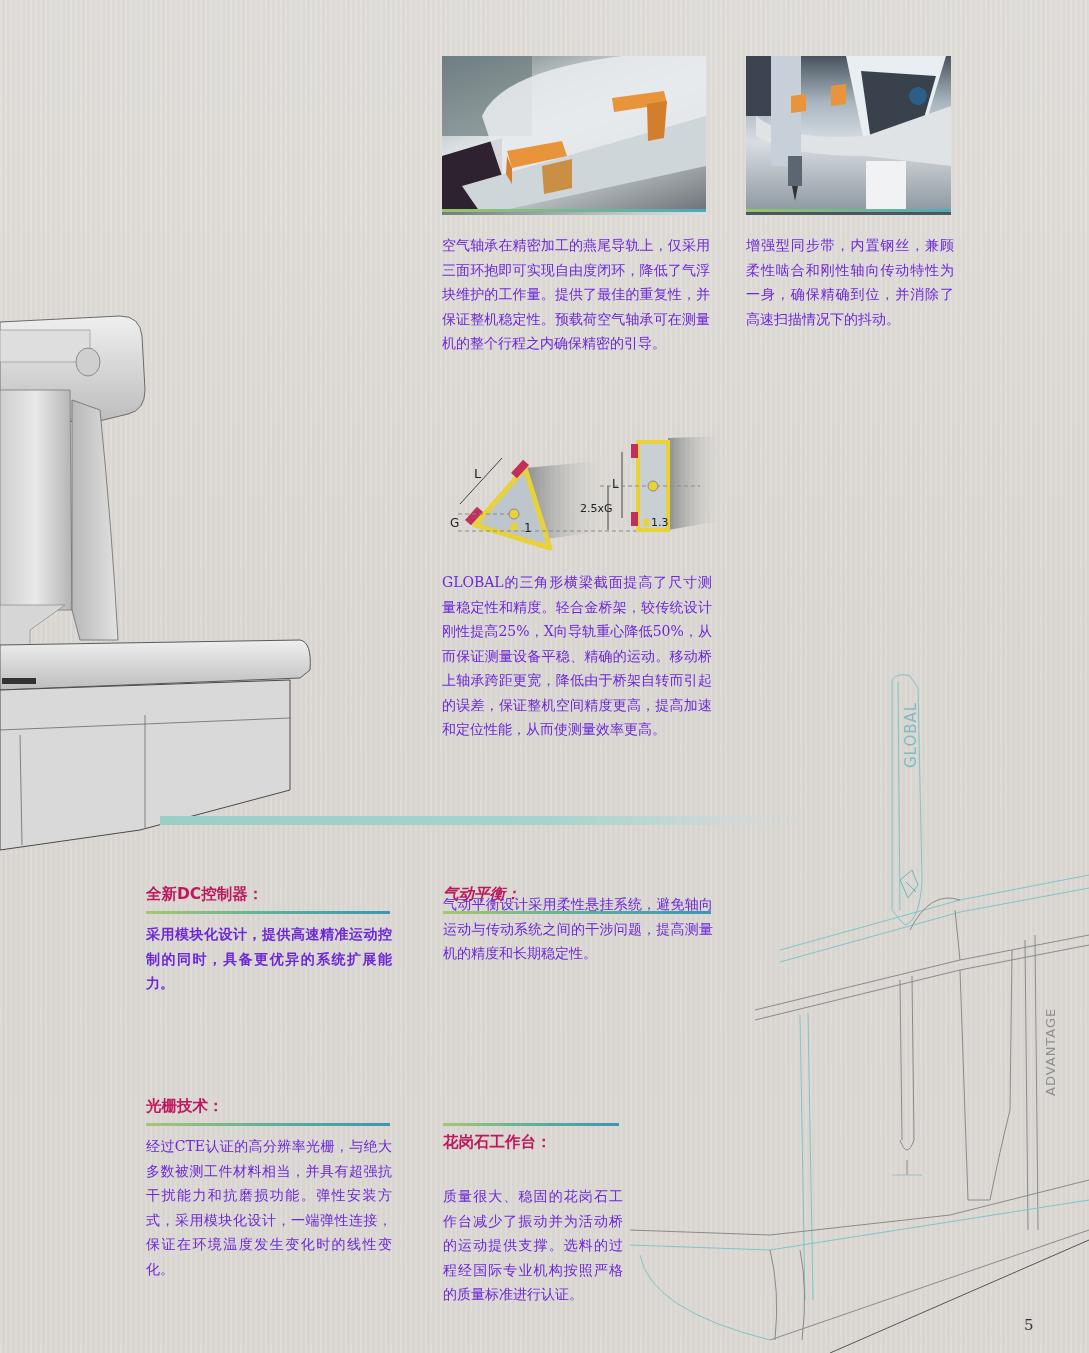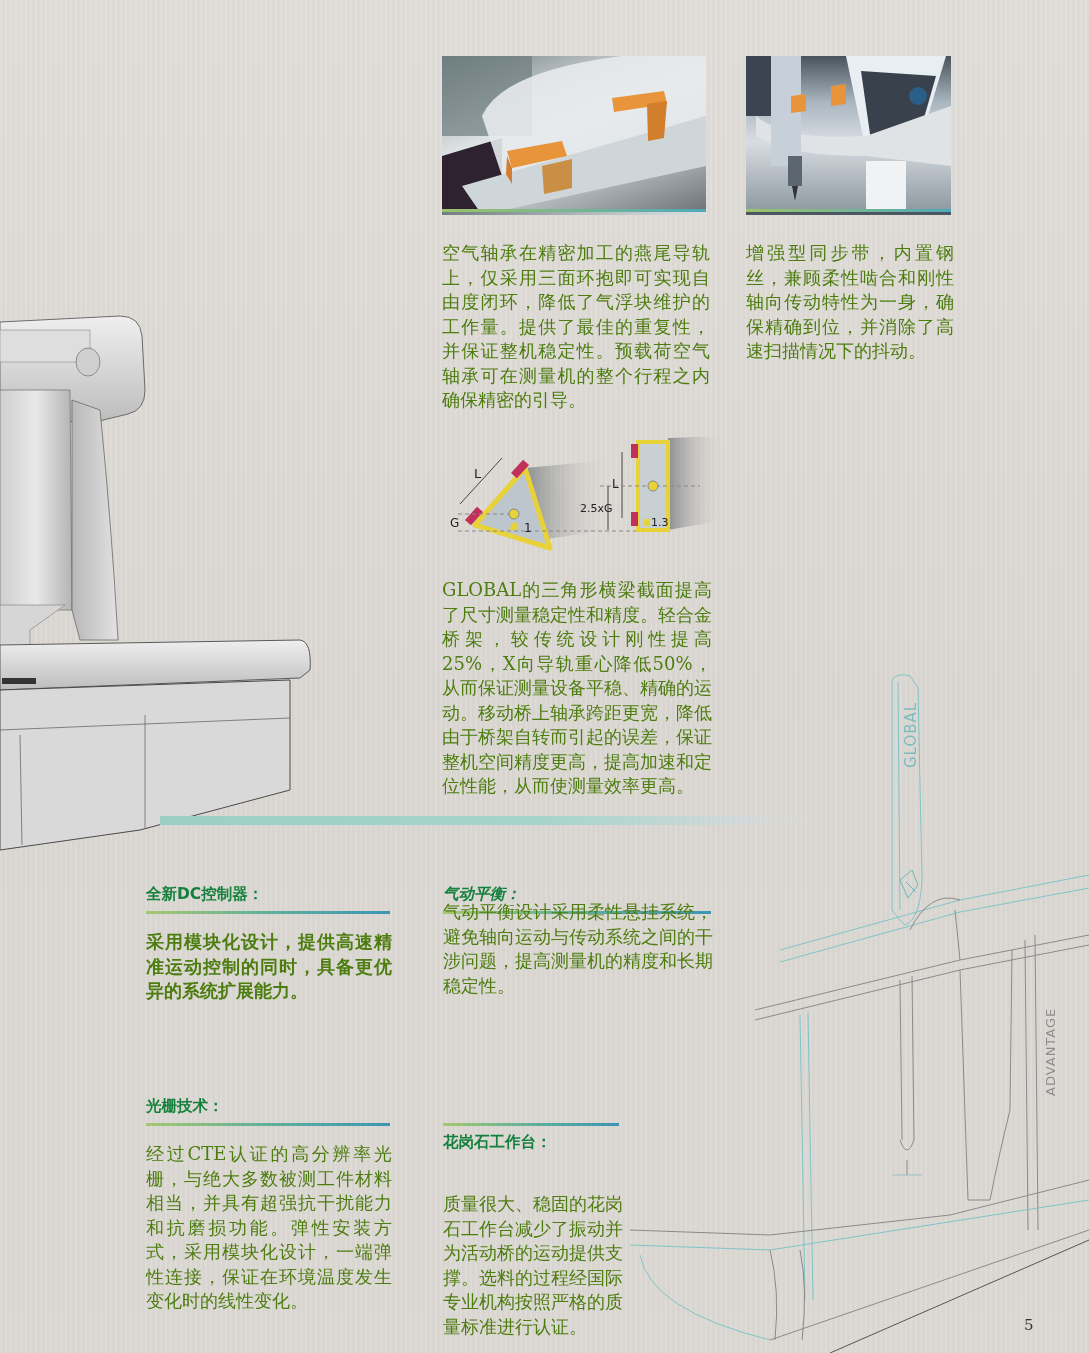--- a/index.html
+++ b/index.html
@@ -29,32 +29,31 @@
     background: linear-gradient(160deg, #6f7d7f 0%, #c9cfd1 30%, #e8ecee 45%, #b9c0c4 70%, #6c7276 100%);
   }
   #photo-belt {
     left: 746px; top: 56px; width: 205px; height: 159px;
     background: linear-gradient(180deg, #48535e 0%, #aab6c0 30%, #d8dde2 55%, #8d98a0 100%);
   }
 
   
   .para {
     position: absolute;
-    font-size: 18px;
+    font-size: 14px;
     line-height: 24.5px;
-    color: #4d7c0f;
+    color: #6d28d9;
     text-align: justify;
-    margin-top: 8px;
   }
   .heading {
     position: absolute;
     font-family: "DejaVu Sans", "Liberation Sans", sans-serif;
     font-weight: bold;
     font-size: 15.5px;
-    color: #15803d;
+    color: #be185d;
   }
   .hrule {
     position: absolute;
     height: 3px;
     background: linear-gradient(90deg, #a6c770 0%, #5fb09a 50%, #3c96b4 100%);
   }
   .long-divider {
     position: absolute;
     left: 160px; top: 816px; width: 650px; height: 9px;
     background: linear-gradient(90deg, #9bcfc5 0%, #a6d4cc 60%, rgba(200,220,225,0.4) 90%, rgba(220,220,220,0) 100%);

